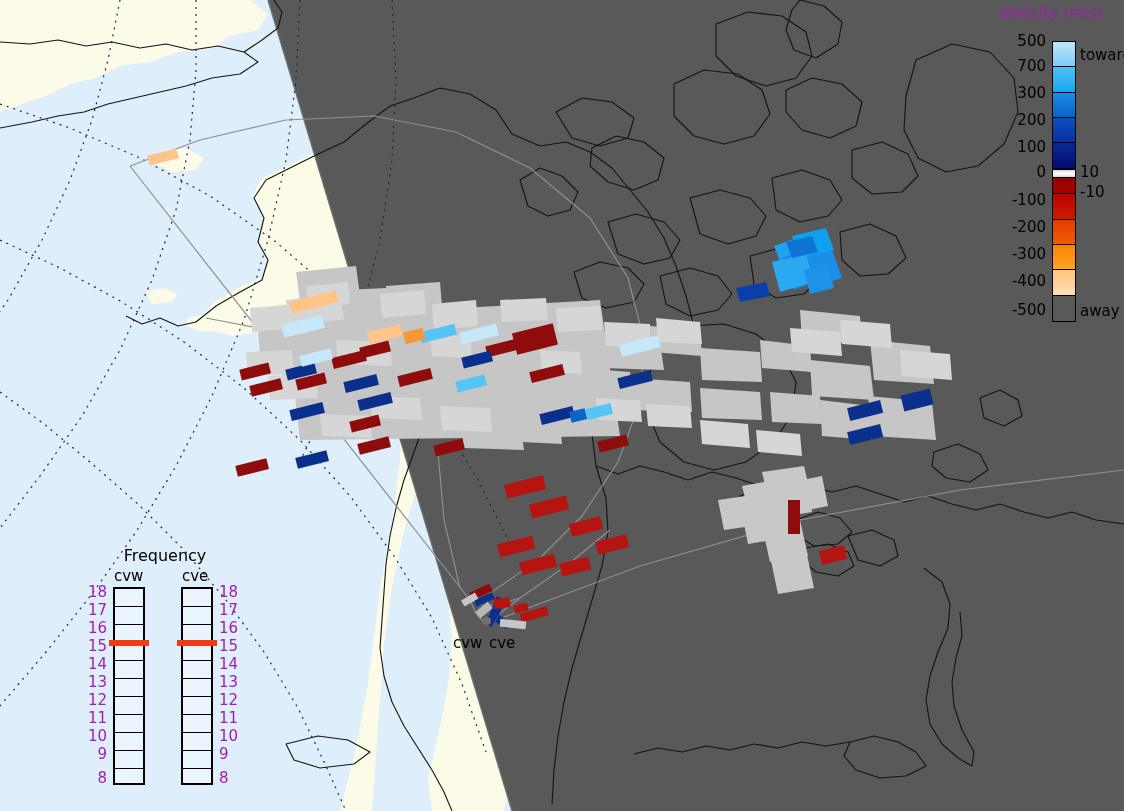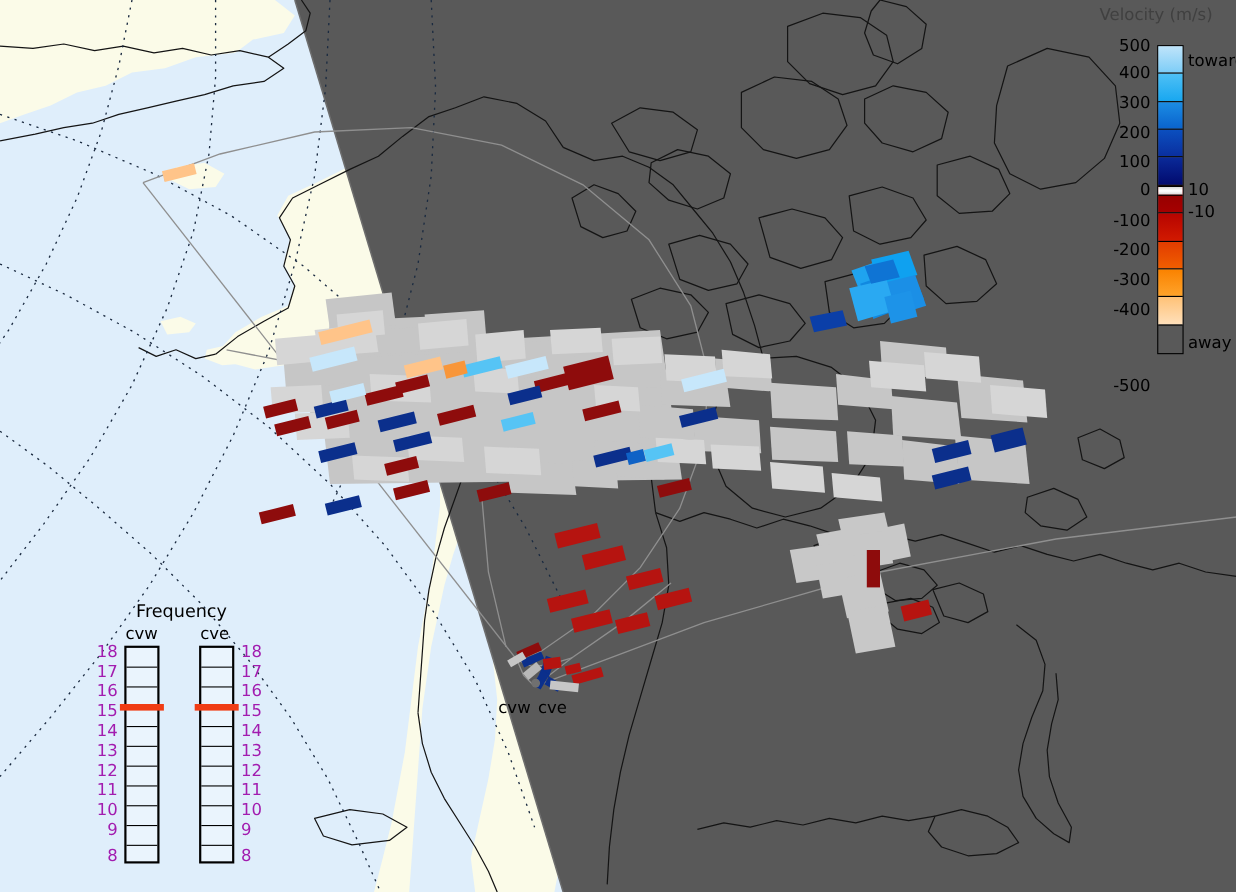--- a/index.html
+++ b/index.html
@@ -5,21 +5,21 @@
 <style>
   html,body{margin:0;padding:0;background:#595959;}
   body{font-family:"DejaVu Sans",sans-serif;}
   #stage{position:relative;width:1124px;height:811px;overflow:hidden;background:#dfeefb;}
   .layer{position:absolute;left:0;top:0;width:1124px;height:811px;}
   #timestamp{position:absolute;left:4px;top:1px;font-size:15px;line-height:15px;color:#000;
              font-family:"DejaVu Sans",sans-serif;white-space:pre;z-index:40;}
   #timestamp div{letter-spacing:0px;}
   
   #cbar-wrap{position:absolute;left:980px;top:0;width:144px;height:340px;z-index:40;}
-  #cbar-title{position:absolute;left:-2px;top:4px;width:146px;text-align:center;font-size:15px;color:#404040;}
+  #cbar-title{position:absolute;left:-2px;top:4px;width:146px;text-align:center;font-size:15px;color:#a21caf;}
   #cbar{position:absolute;left:72px;top:41px;width:24px;height:281px;border:1px solid #000;box-sizing:border-box;}
   #cbar .band{width:100%;height:9.0909%;border-bottom:1px solid #000;box-sizing:border-box;}
   #cbar .band:last-child{border-bottom:none;}
   #cbar .zeroband{position:absolute;left:0;top:45.45%;width:100%;height:9px;
                   background:linear-gradient(#d8d8d8,#ffffff,#d8d8d8);border-top:1px solid #000;
                   border-bottom:1px solid #000;box-sizing:border-box;}
   .cbtick{position:absolute;right:78px;font-size:15px;color:#000;
           transform:translateY(-50%);white-space:nowrap;}
   .cblabel{position:absolute;left:100px;font-size:15px;color:#000;transform:translateY(-50%);white-space:nowrap;}
   
@@ -357,30 +357,30 @@
       <div class="band" style="background:linear-gradient(#0a2a99,#020a6e)"></div>
       <div class="band" style="background:linear-gradient(#8e0000,#a60000)"></div>
       <div class="band" style="background:linear-gradient(#b60400,#d21a00)"></div>
       <div class="band" style="background:linear-gradient(#e23c00,#f05e00)"></div>
       <div class="band" style="background:linear-gradient(#fa8200,#ffa32a)"></div>
       <div class="band" style="background:linear-gradient(#ffc277,#ffe0bb)"></div>
       <div class="zeroband"></div>
     </div>
 
     <div class="cbtick" style="top:41px;">500</div>
-    <div class="cbtick" style="top:66px;">400</div>
+    <div class="cbtick" style="top:66px;">700</div>
     <div class="cbtick" style="top:93px;">300</div>
     <div class="cbtick" style="top:120px;">200</div>
     <div class="cbtick" style="top:147px;">100</div>
     <div class="cbtick" style="top:172px;">0</div>
     <div class="cbtick" style="top:200px;">-100</div>
     <div class="cbtick" style="top:227px;margin-left:34px;">-200</div>
     <div class="cbtick" style="top:254px;">-300</div>
     <div class="cbtick" style="top:281px;">-400</div>
-    <div class="cbtick" style="top:310px;margin-top:40px;">-500</div>
+    <div class="cbtick" style="top:310px;">-500</div>
 
     <div class="cblabel" style="top:55px;">toward</div>
     <div class="cblabel" style="top:172px;">10</div>
     <div class="cblabel" style="top:192px;">-10</div>
     <div class="cblabel" style="top:311px;text-align:center;">away</div>
   </div>
 
   <div id="freq">
     <div id="freq-title">Frequency</div>
 

